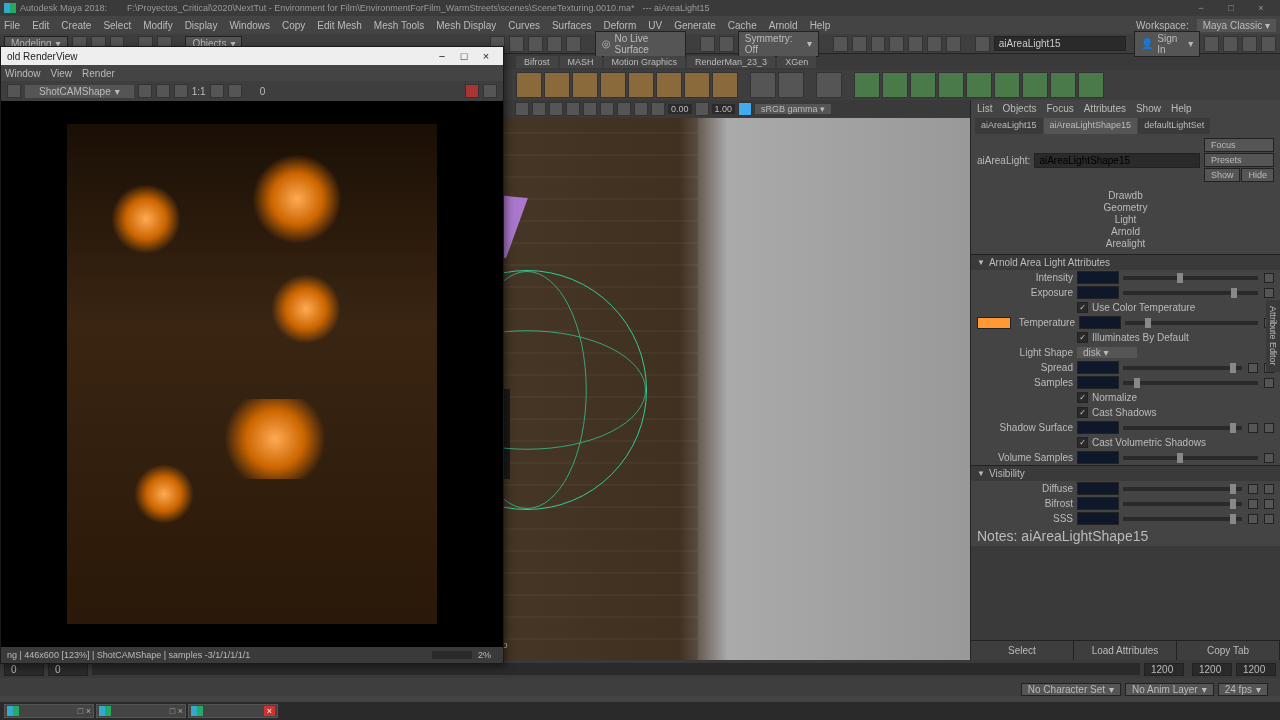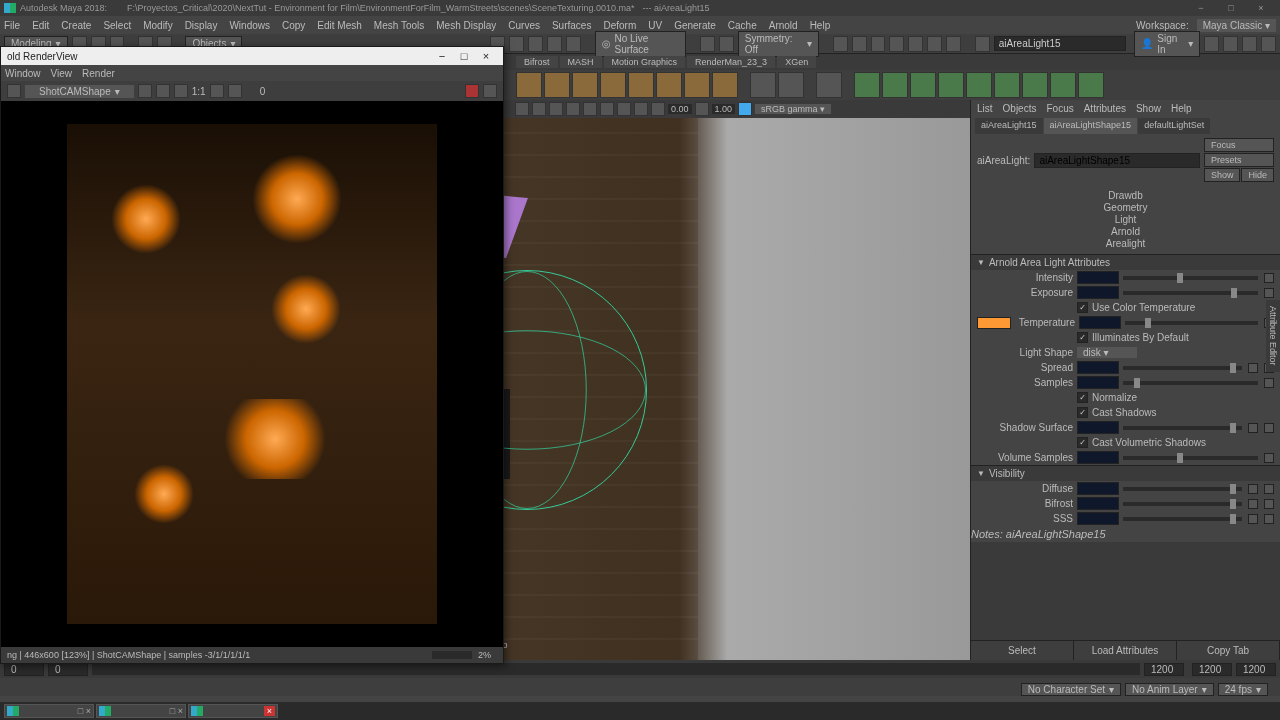--- a/index.html
+++ b/index.html
@@ -42,21 +42,21 @@
 .section-h { display: flex; align-items: center; gap: 4px; padding: 2px 6px; background: #3a3a3a; font-size: 10px; cursor: pointer; }
 .section-h .tri { font-size: 8px; }
 .attr-row { display: flex; align-items: center; padding: 1px 6px; gap: 4px; height: 15px; }
 .attr-row .lbl { width: 96px; text-align: right; font-size: 10px; color: #bbb; }
 .attr-row .val { background: #0f172a; border: 1px solid #222; width: 38px; padding: 0 20px; font-size: 10px; color: #ccc; }
 .attr-row .slider { flex: 1; height: 4px; background: #2a2a2a; position: relative; }
 .attr-row .slider .thumb { position: absolute; width: 6px; height: 10px; background: #888; top: -3px; }
 .attr-row .swatch { width: 38px; height: 12px; border: 1px solid #222; }
 .attr-row .chk { width: 11px; height: 11px; background: #2a2a2a; border: 1px solid #222; display: flex; align-items: center; justify-content: center; font-size: 8px; color: #ccc; }
 .attr-row .dot { width: 10px; height: 10px; background: #555; border: 1px solid #222; margin-left: 2px; }
-.notes { padding: 2px 0; font-size: 11px; font-style: italic; }
+.notes { padding: 2px 6px; font-size: 14px; }
 .attr-foot { margin-top: auto; display: flex; border-top: 1px solid #222; }
 .attr-foot .fbtn { flex: 1; text-align: center; padding: 4px 0; background: #3e3e3e; border-right: 1px solid #222; font-size: 10px; cursor: pointer; }
 .render-win { position: absolute; left: 0; top: 46px; width: 504px; height: 618px; background: #444; border: 1px solid #1a1a1a; z-index: 50; box-shadow: 2px 2px 8px rgba(0,0,0,.5); display: flex; flex-direction: column; }
 .render-win .rw-title { height: 18px; background: #eee; color: #222; display: flex; align-items: center; padding: 0 6px; font-size: 10px; }
 .render-win .rw-title .sp { flex: 1; }
 .render-win .rw-title .wb { width: 22px; text-align: center; cursor: pointer; font-size: 11px; }
 .render-win .rw-menu { height: 16px; display: flex; align-items: center; gap: 10px; padding: 0 4px; font-size: 10px; background: #444; }
 .render-win .rw-tools { height: 20px; display: flex; align-items: center; gap: 4px; padding: 0 6px; background: #3e3e3e; }
 .render-win .rw-tools .dd { background: #555; padding: 1px 14px; font-size: 10px; display: flex; gap: 4px; align-items: center; }
 .render-win .rw-tools .ic { width: 14px; height: 14px; background: #555; border: 1px solid #333; }

